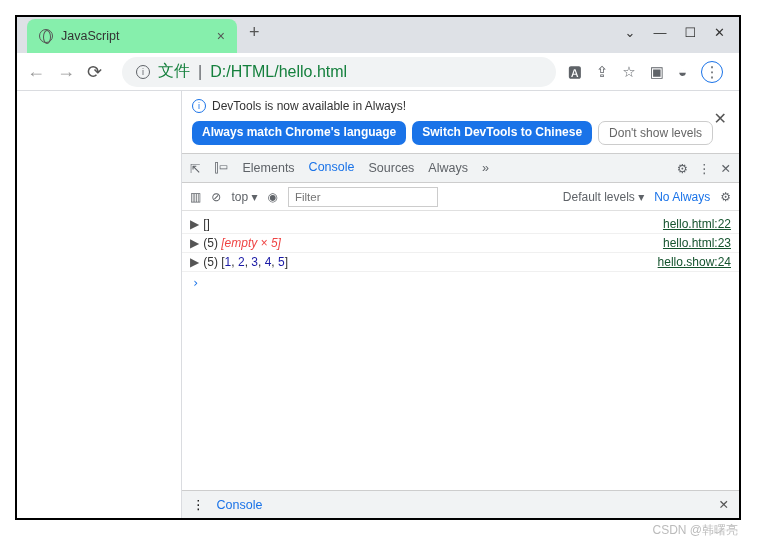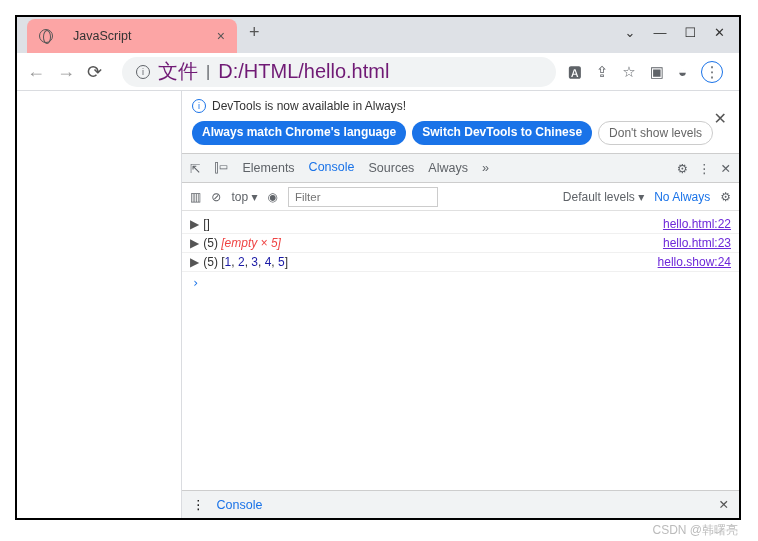--- a/index.html
+++ b/index.html
@@ -1,61 +1,61 @@
 <!DOCTYPE html>
 <html><head>
 <meta charset="utf-8">
 <style>
 *{margin:0;padding:0;box-sizing:border-box;font-family:"Segoe UI",Arial,sans-serif}
 body{background:#fff;width:758px;height:541px;overflow:hidden}
 .frame{border:2px solid #000;width:726px;height:505px;margin:15px;background:#fff;display:flex;flex-direction:column;position:relative}
 .titlebar{height:36px;display:flex;align-items:flex-end;background:#dee1e6;position:relative}
 .wctrl{position:absolute;right:0;top:2px;display:flex;gap:18px;padding:6px 14px}
 .wctrl span{font-size:13px;color:#333;cursor:pointer}
-.tab{background:#fca5a5;height:34px;display:flex;align-items:center;gap:20px;padding:0 12px;border-radius:8px 8px 0 0;margin-left:10px;min-width:210px}
+.tab{background:#86efac;height:34px;display:flex;align-items:center;gap:8px;padding:0 12px;border-radius:8px 8px 0 0;margin-left:10px;min-width:210px}
 .tab .globe{width:14px;height:14px;border:1px solid #555;border-radius:50%;position:relative}
 .tab .globe::after{content:'';position:absolute;width:6px;height:12px;border:1px solid #555;border-radius:50%;left:3px;top:0}
 .tab .title{font-size:12.5px;color:#333;flex:1}
 .tab .x{color:#555;font-size:14px;cursor:pointer}
 .newtab{font-size:18px;color:#555;margin-left:12px;cursor:pointer;align-self:center;margin-bottom:6px}
 .addrbar{height:38px;background:#fff;display:flex;align-items:center;gap:12px;padding:0 10px;border-bottom:1px solid #dadce0}
 .navarr{color:#999;font-size:18px;cursor:pointer}
 .navarr.active{color:#555}
 .url{flex:1;display:flex;align-items:center;gap:8px;background:#f1f3f4;border-radius:16px;height:30px;padding:0 14px;margin-left:8px}
 .url .info{width:14px;height:14px;border:1.5px solid #5f6368;border-radius:50%;display:flex;align-items:center;justify-content:center;font-size:9px;color:#5f6368}
-.url .txt{font-size:20px;color:#701a75}
+.url .txt{font-size:16px;color:#15803d}
 .abricons{display:flex;gap:14px;align-items:center;padding-right:6px}
 .abricons span{color:#5f6368;font-size:15px;cursor:pointer}
 .vdots{width:22px;height:22px;border:1.5px solid #1a73e8;border-radius:50%;display:flex;align-items:center;justify-content:center;color:#1a73e8;font-size:14px;cursor:pointer}
 .mainrow{flex:1;display:flex;min-height:0}
 .leftpane{width:165px;background:#fff;border-right:1px solid #dadce0}
 .devtools{flex:1;display:flex;flex-direction:column;min-width:0}
 .banner{padding:8px 10px;position:relative}
 .banner .row1{display:flex;align-items:center;gap:6px;font-size:12px;color:#333;margin-bottom:8px}
 .banner .info2{width:14px;height:14px;border:1.5px solid #1a73e8;border-radius:50%;color:#1a73e8;display:flex;align-items:center;justify-content:center;font-size:9px}
 .banner .row2{display:flex;gap:6px}
-.pill{padding:4px 10px;border-radius:12px;font-size:12px;cursor:pointer;white-space:nowrap}
+.pill{padding:4px 10px;border-radius:7px;font-size:12px;cursor:pointer;white-space:nowrap}
 .pill.blue{background:#1a73e8;color:#fff;font-weight:600}
 .pill.plain{border:1px solid #ccc;color:#666}
 .banner .close{position:absolute;right:12px;top:18px;cursor:pointer;color:#555;font-size:16px}
 .dt-tabs{height:30px;background:#f1f3f4;border-top:1px solid #cdcdcd;border-bottom:1px solid #cdcdcd;display:flex;align-items:center;padding:0 8px;gap:14px;font-size:12.5px;color:#5f6368}
 .dt-tabs .tabbtn{cursor:pointer;padding:18px 0}
 .dt-tabs .tabbtn.active{color:#1a73e8;border-bottom:2px solid #1a73e8}
 .dt-tabs .right{margin-left:auto;display:flex;gap:10px;align-items:center}
 .toolbar{height:28px;border-bottom:1px solid #e0e0e0;display:flex;align-items:center;padding:0 8px;gap:10px;font-size:12px;color:#5f6368}
 .toolbar .filter{border:1px solid #ccc;height:20px;width:150px;padding:0 6px;font-size:11.5px;color:#999;background:#fff}
 .toolbar .lvl{margin-left:auto}
 .toolbar .noissues{color:#1a73e8}
 .console-body{flex:1;padding:4px 0;font-family:Consolas,Menlo,monospace;font-size:12px}
 .crow{display:flex;align-items:center;padding:2px 8px;border-bottom:1px solid #f0f0f0}
 .crow .exp{color:#555;margin-right:4px;cursor:pointer}
 .crow .content{flex:1;color:#333}
 .crow .num{color:#1a1aa6}
 .crow .gray{color:#ef4444;font-style:italic}
-.crow .link{color:#6d28d9;text-decoration:underline;cursor:pointer}
+.crow .link{color:#14532d;text-decoration:underline;cursor:pointer}
 .prompt{padding:4px 10px;color:#1a73e8;font-family:Consolas,monospace}
 .drawer{height:28px;background:#f1f3f4;border-top:1px solid #cdcdcd;display:flex;align-items:center;padding:0 10px;gap:12px;font-size:12.5px}
 .drawer .dcons{color:#1a73e8}
 .drawer .dx{margin-left:auto;cursor:pointer;color:#555}
 .watermark{position:absolute;right:20px;bottom:2px;font-size:12px;color:#bbb}
 .ico{display:inline-block}
 </style>
 </head>
 <body>
 

